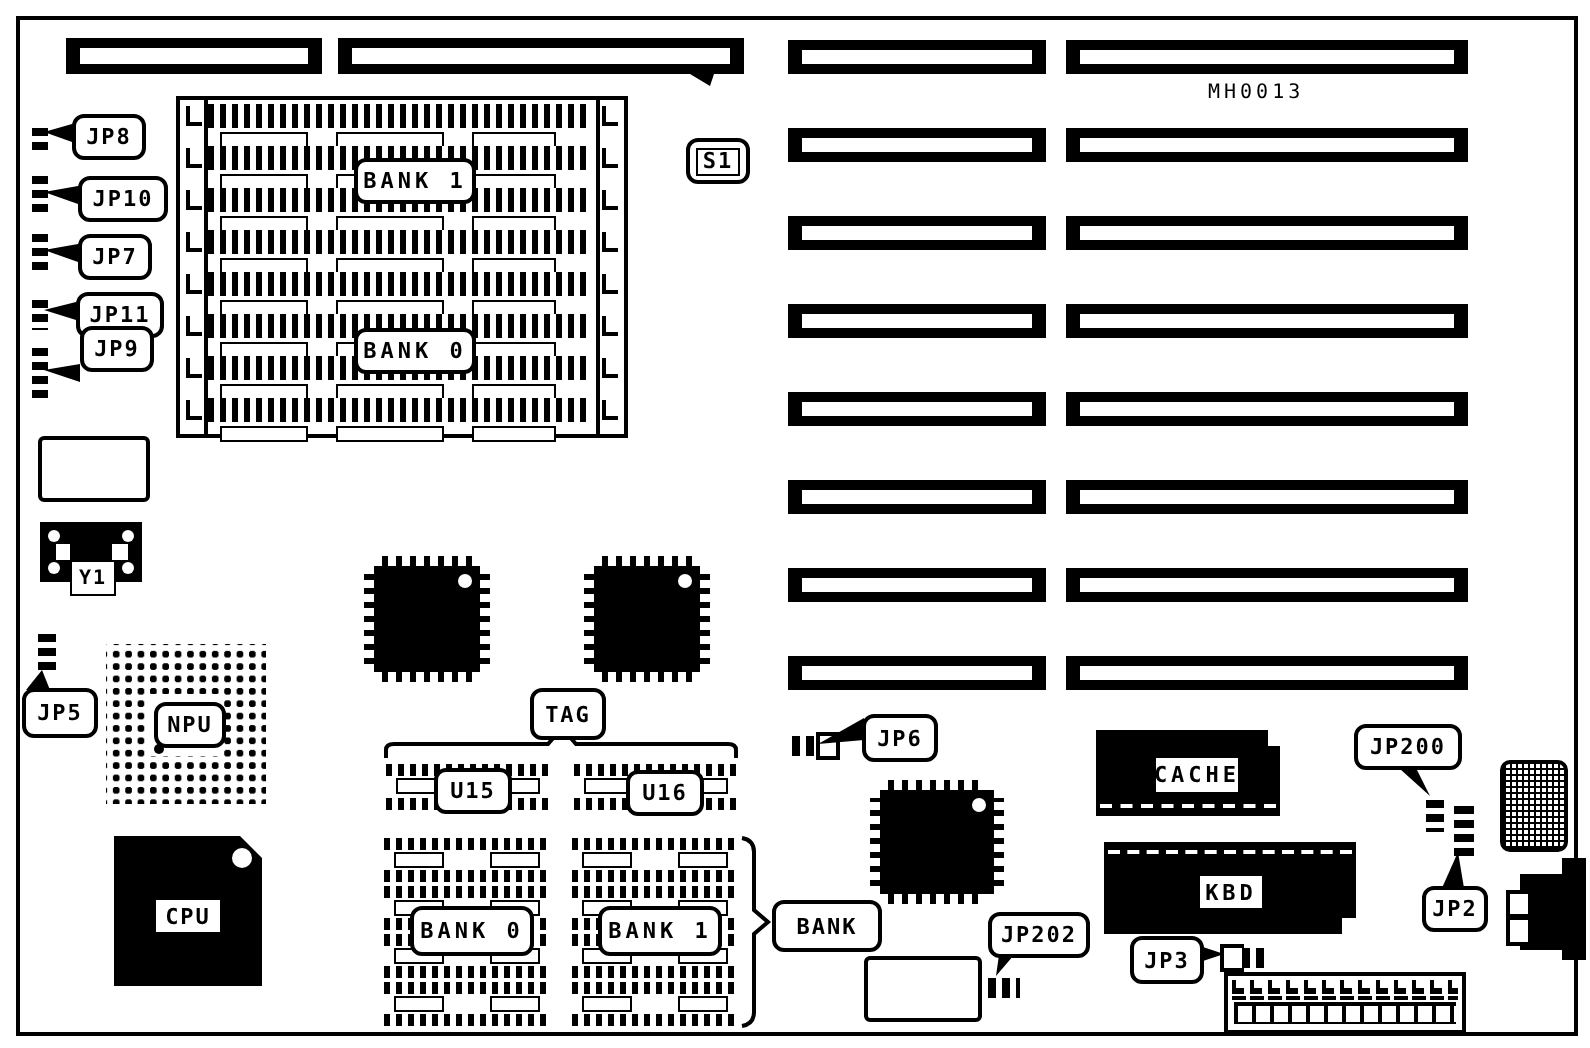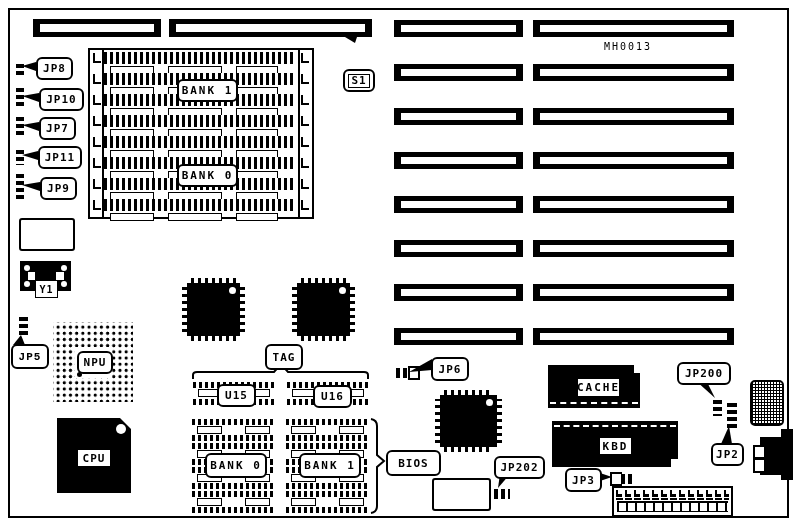--- a/index.html
+++ b/index.html
@@ -118,37 +118,37 @@
 
   <div class="jv" style="left:14px;top:61px;width:8px;height:13px;"></div>
   <div class="jv" style="left:14px;top:85px;width:8px;height:22px;"></div>
   <div class="jv" style="left:14px;top:114px;width:8px;height:22px;"></div>
   <div class="jv" style="left:14px;top:147px;width:8px;height:16px;"></div>
   <div class="jv" style="left:14px;top:171px;width:8px;height:27px;"></div>
   <div class="lbl" style="left:36px;top:57px;width:33px;height:19px;">JP8</div>
   <div class="lbl" style="left:39px;top:88px;width:41px;height:19px;">JP10</div>
   <div class="lbl" style="left:39px;top:117px;width:33px;height:19px;">JP7</div>
   <div class="lbl" style="left:38px;top:146px;width:40px;height:19px;">JP11</div>
-  <div class="lbl" style="left:40px;top:177px;width:33px;height:19px;">JP9</div>
+  <div class="lbl" style="left:40px;top:163px;width:33px;height:19px;">JP9</div>
 
   <div class="abs" style="left:19px;top:218px;width:52px;height:29px;border:2px solid #000;border-radius:3px;"></div>
   <div class="abs" style="left:432px;top:478px;width:55px;height:29px;border:2px solid #000;border-radius:3px;"></div>
 
   <div class="abs" style="left:20px;top:261px;width:51px;height:30px;background:#000;">
     <div class="cw" style="left:4px;top:4px;"></div>
     <div class="cw" style="right:4px;top:4px;"></div>
     <div class="cw" style="left:4px;bottom:4px;"></div>
     <div class="cw" style="right:4px;bottom:4px;"></div>
     <div class="abs" style="left:8px;top:11px;width:7px;height:8px;background:#fff;"></div>
     <div class="abs" style="right:7px;top:11px;width:8px;height:8px;background:#fff;"></div>
     <div class="box" style="left:15px;top:19px;width:21px;height:16px;font-size:10px;">Y1</div>
   </div>
 
   <div class="jv" style="left:17px;top:314px;width:9px;height:22px;"></div>
-  <div class="lbl" style="left:11px;top:344px;width:34px;height:21px;font-family:Liberation Mono, monospace;">JP5</div>
+  <div class="lbl" style="left:11px;top:344px;width:34px;height:21px;">JP5</div>
 
   <div class="abs dotgrid" style="left:53px;top:322px;width:80px;height:80px;">
     <div class="abs" style="left:22px;top:25px;width:37px;height:31px;background:#fff;">
       <div class="abs" style="left:2px;bottom:1px;width:5px;height:5px;border-radius:50%;background:#000;"></div>
     </div>
   </div>
   <div class="lbl" style="left:77px;top:351px;width:32px;height:19px;">NPU</div>
 
   <div class="abs" style="left:57px;top:418px;width:74px;height:75px;background:#000;clip-path:polygon(0 0,calc(100% - 11px) 0,100% 11px,100% 100%,0 100%);">
     <div class="abs" style="right:5px;top:6px;width:10px;height:10px;border-radius:50%;background:#fff;"></div>
@@ -175,21 +175,21 @@
     <div class="pL"></div>
       <div class="pR"></div>
     <div class="qdot"></div>
   </div>
 
   <div class="lbl" style="left:265px;top:344px;width:34px;height:22px;">TAG</div>
   <div class="lbl" style="left:217px;top:384px;width:35px;height:19px;">U15</div>
   <div class="lbl" style="left:313px;top:385px;width:35px;height:19px;">U16</div>
   <div class="lbl" style="left:205px;top:453px;width:58px;height:21px;letter-spacing:2px;">BANK 0</div>
   <div class="lbl" style="left:299px;top:453px;width:58px;height:21px;letter-spacing:2px;">BANK 1</div>
-  <div class="lbl" style="left:386px;top:450px;width:51px;height:22px;">BIOS</div>
+  <div class="lbl" style="left:386px;top:450px;width:51px;height:22px;">BANK</div>
 
   <div class="jh" style="left:393px;top:366px;width:15px;height:10px;"></div>
   <div class="abs" style="left:408px;top:366px;width:8px;height:10px;border:2px solid #000;background:#fff;"></div>
   <div class="lbl" style="left:431px;top:357px;width:34px;height:20px;">JP6</div>
 
   <div class="lbl" style="left:494px;top:456px;width:47px;height:19px;">JP202</div>
   <div class="jh" style="left:491px;top:487px;width:17px;height:10px;"></div>
 
   <div class="abs" style="left:548px;top:365px;width:92px;height:43px;background:#000;">
     <div class="dash-w" style="left:2px;right:2px;bottom:4px;"></div>

